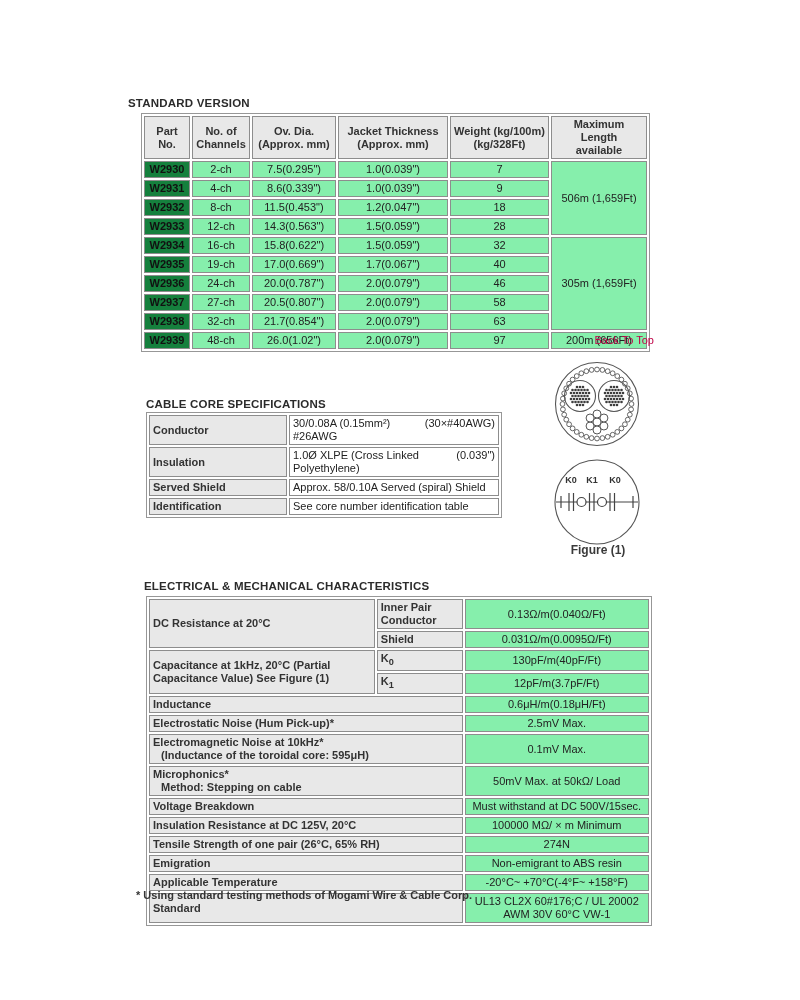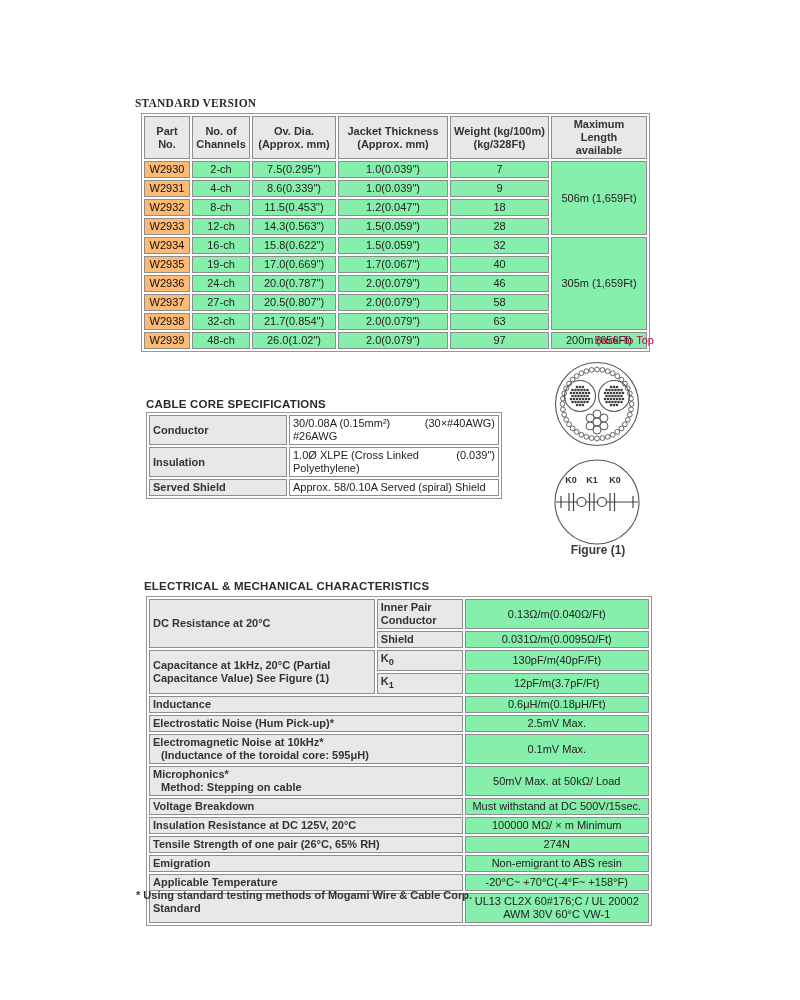--- a/index.html
+++ b/index.html
@@ -17,21 +17,21 @@
   .spec td, .spec th {
     border:1px solid #8d8d8d; font-size:11px; line-height:13px;
     padding:1px 3px; vertical-align:middle; overflow:hidden;
   }
   .hd  { background:#e8e8e8; font-weight:bold; color:#333; text-align:center; }
   .hd span { display:block; }
   .lbl { background:#e8e8e8; font-weight:bold; color:#333; text-align:left; }
   .lbl span { display:block; }
   .ctr { background:#86efac; text-align:center; color:#222; }
   .ctr span { display:block; }
-  .pn  { background:#fdba74; font-weight:normal; color:#111; text-align:center; }
+  .pn  { background:#15803d; font-weight:bold; color:#111; text-align:center; }
   .kv  { background:#fff; }
   .kv .row { display:flex; justify-content:space-between; }
   .l2  { padding-left:8px; }
 
   #t1 { left:141px; top:113px; width:509px; }
   #t2 { left:146px; top:412px; width:356px; }
   #t3 { left:146px; top:596px; width:506px; }
 
   #back-to-top {
     position:absolute; left:584px; top:334px; width:70px; text-align:right;
@@ -41,21 +41,21 @@
   #fig-svg { position:absolute; left:539px; top:356px; }
   .oline { fill:none; stroke:#555; stroke-width:1.1; }
   .ln    { stroke:#444; stroke-width:1.2; fill:none; }
   .klbl  { font-family:"Liberation Sans",sans-serif; font-size:9px; font-weight:bold; fill:#333; text-anchor:middle; }
   #fig-caption {
     position:absolute; left:539px; top:543px; width:118px; text-align:center;
     font-size:12px; font-weight:bold; color:#3a3a3a;
   }
   #footnote { position:absolute; left:136px; top:889px; font-size:11px; font-weight:bold; color:#333; }
 
-  #h-std  { left:135px; top:97px;font-family:Liberation Serif, serif; }
+  #h-std  { left:128px; top:97px; }
   #h-core { left:146px; top:398px; }
   #h-elec { left:144px; top:580px; }
 </style>
 </head>
 <body>
 
 <div class="sec-title" id="h-std">STANDARD VERSION</div>
 
 <table class="spec" id="t1">
   <colgroup>
@@ -195,20 +195,29 @@
             <span>1.0Ø XLPE (Cross Linked Polyethylene)</span>
             <span>(0.039")</span>
           </div>
         </td>
   </tr>
   <tr>
     <td class="lbl">Served Shield</td>
     <td class="kv">
           <div class="row">
             <span>Approx. 58/0.10A Served (spiral) Shield</span>
+            <span></span>
+          </div>
+        </td>
+  </tr>
+  <tr>
+    <td class="lbl">Identification</td>
+    <td class="kv">
+          <div class="row">
+            <span>See core number identification table</span>
             <span></span>
           </div>
         </td>
   </tr>
 </tbody>
   </table>
 
 <svg id="fig-svg" width="118" height="192" viewBox="0 0 118 192">
   <circle class="oline" cx="58" cy="48" r="41.5"></circle>
   <g id="shield-ring">

